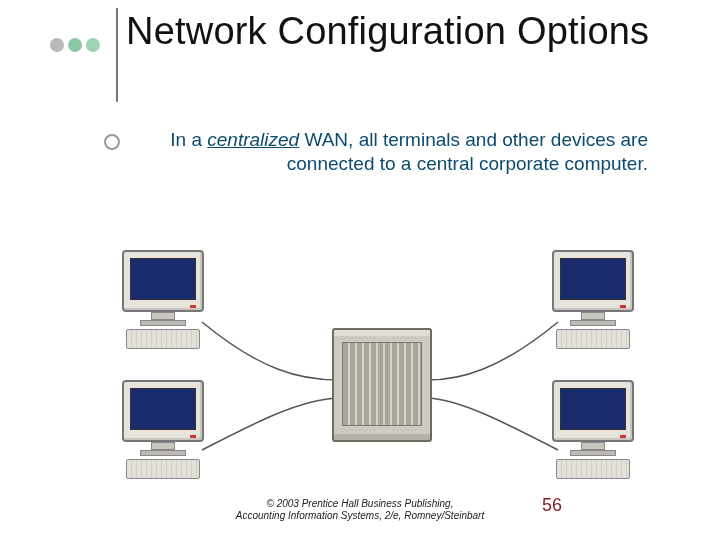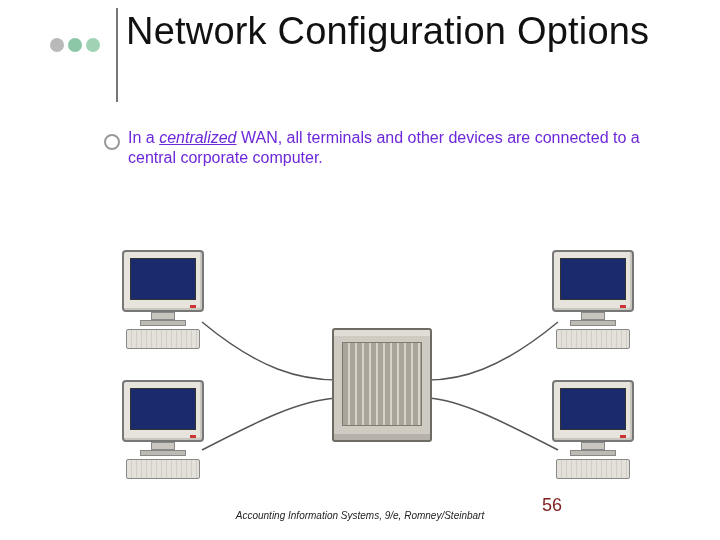--- a/index.html
+++ b/index.html
@@ -45,23 +45,24 @@
     font-size: 38px;
     line-height: 1.12;
     color: #111;
     font-weight: 400;
     letter-spacing: 0.2px;
   }
   .body {
     position: absolute;
     left: 128px; top: 128px;
     width: 520px;
-    font-size: 16px;
+    font-size: 19px;
     line-height: 1.25;
-    color: #6d28d9;
+    color: #0c4a6e;
+    text-align: right;
   }
   .bullet-ring {
     position: absolute;
     left: -24px; top: 6px;
     width: 12px; height: 12px;
     border: 2px solid #999;
     border-radius: 50%;
   }
   .em-it { font-style: italic; }
   .under { text-decoration: underline; }
@@ -218,17 +219,17 @@
           <div class="keyboard"></div>
         </div>
       </div>
 
     <div class="server" style="left:212px;top:78px">
       <div class="blades"></div>
     </div>
   </div>
 
   <div class="footer">
-    <br>
-    <span>Accounting Information Systems, 9/e, Romney/Steinbart</span>
+    <span>© 2003 Prentice Hall Business Publishing,</span><br>
+    <span>Accounting Information Systems, 2/e, Romney/Steinbart</span>
   </div>
   <div class="pagenum">56</div>
 </div>
 
 </body></html>

